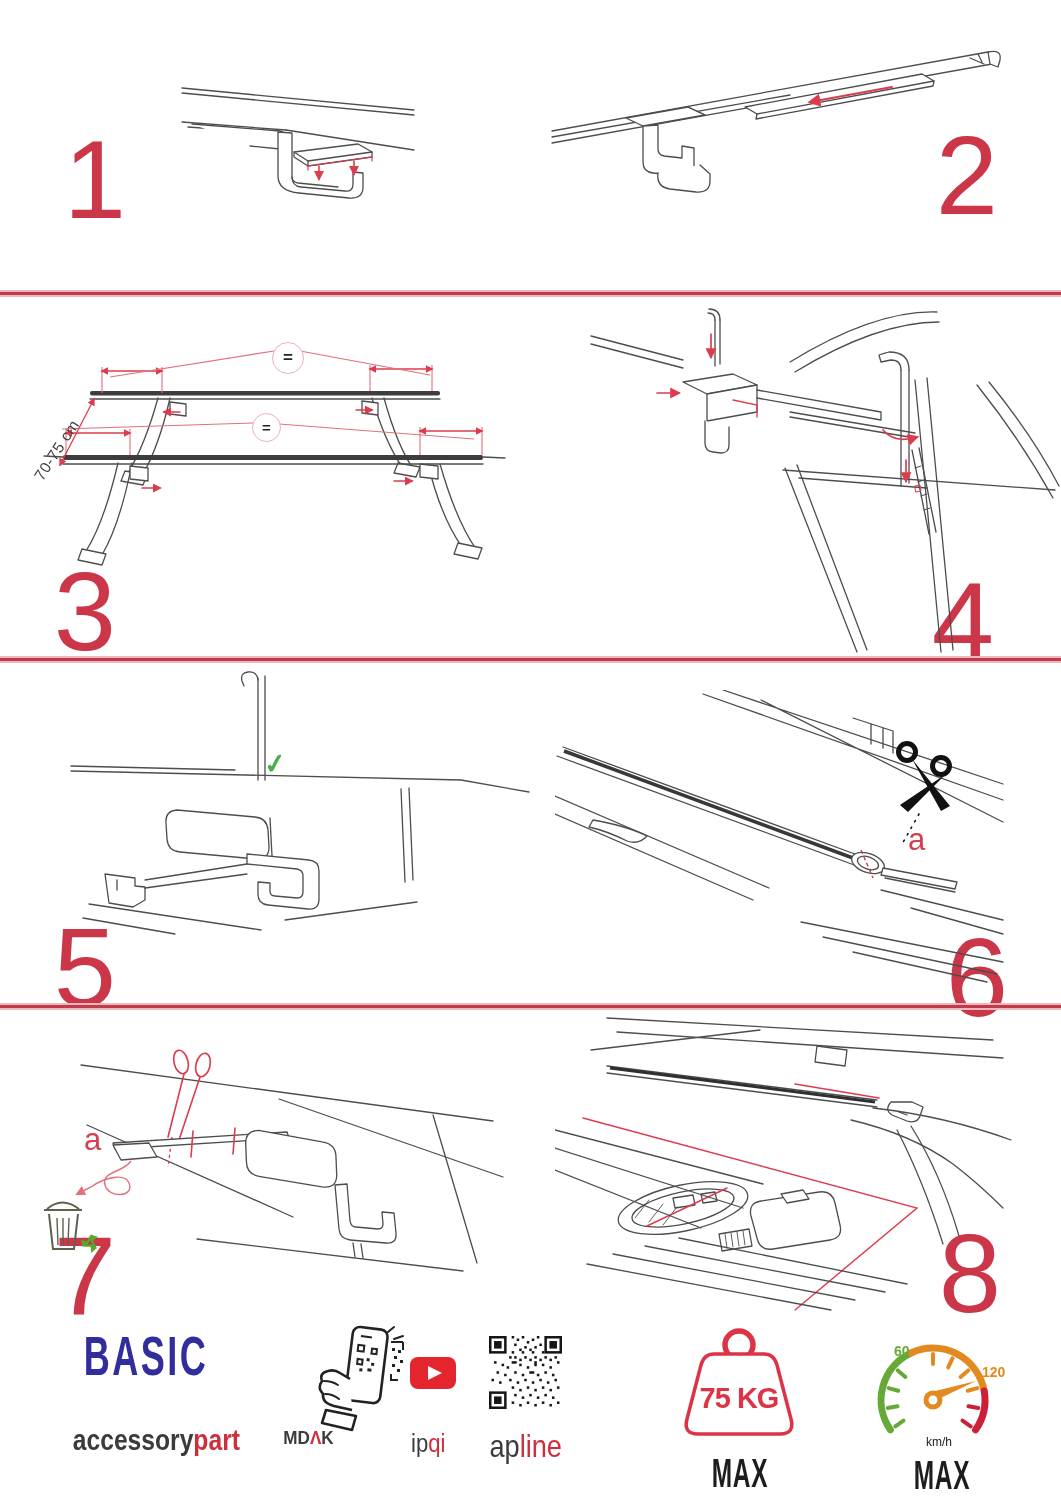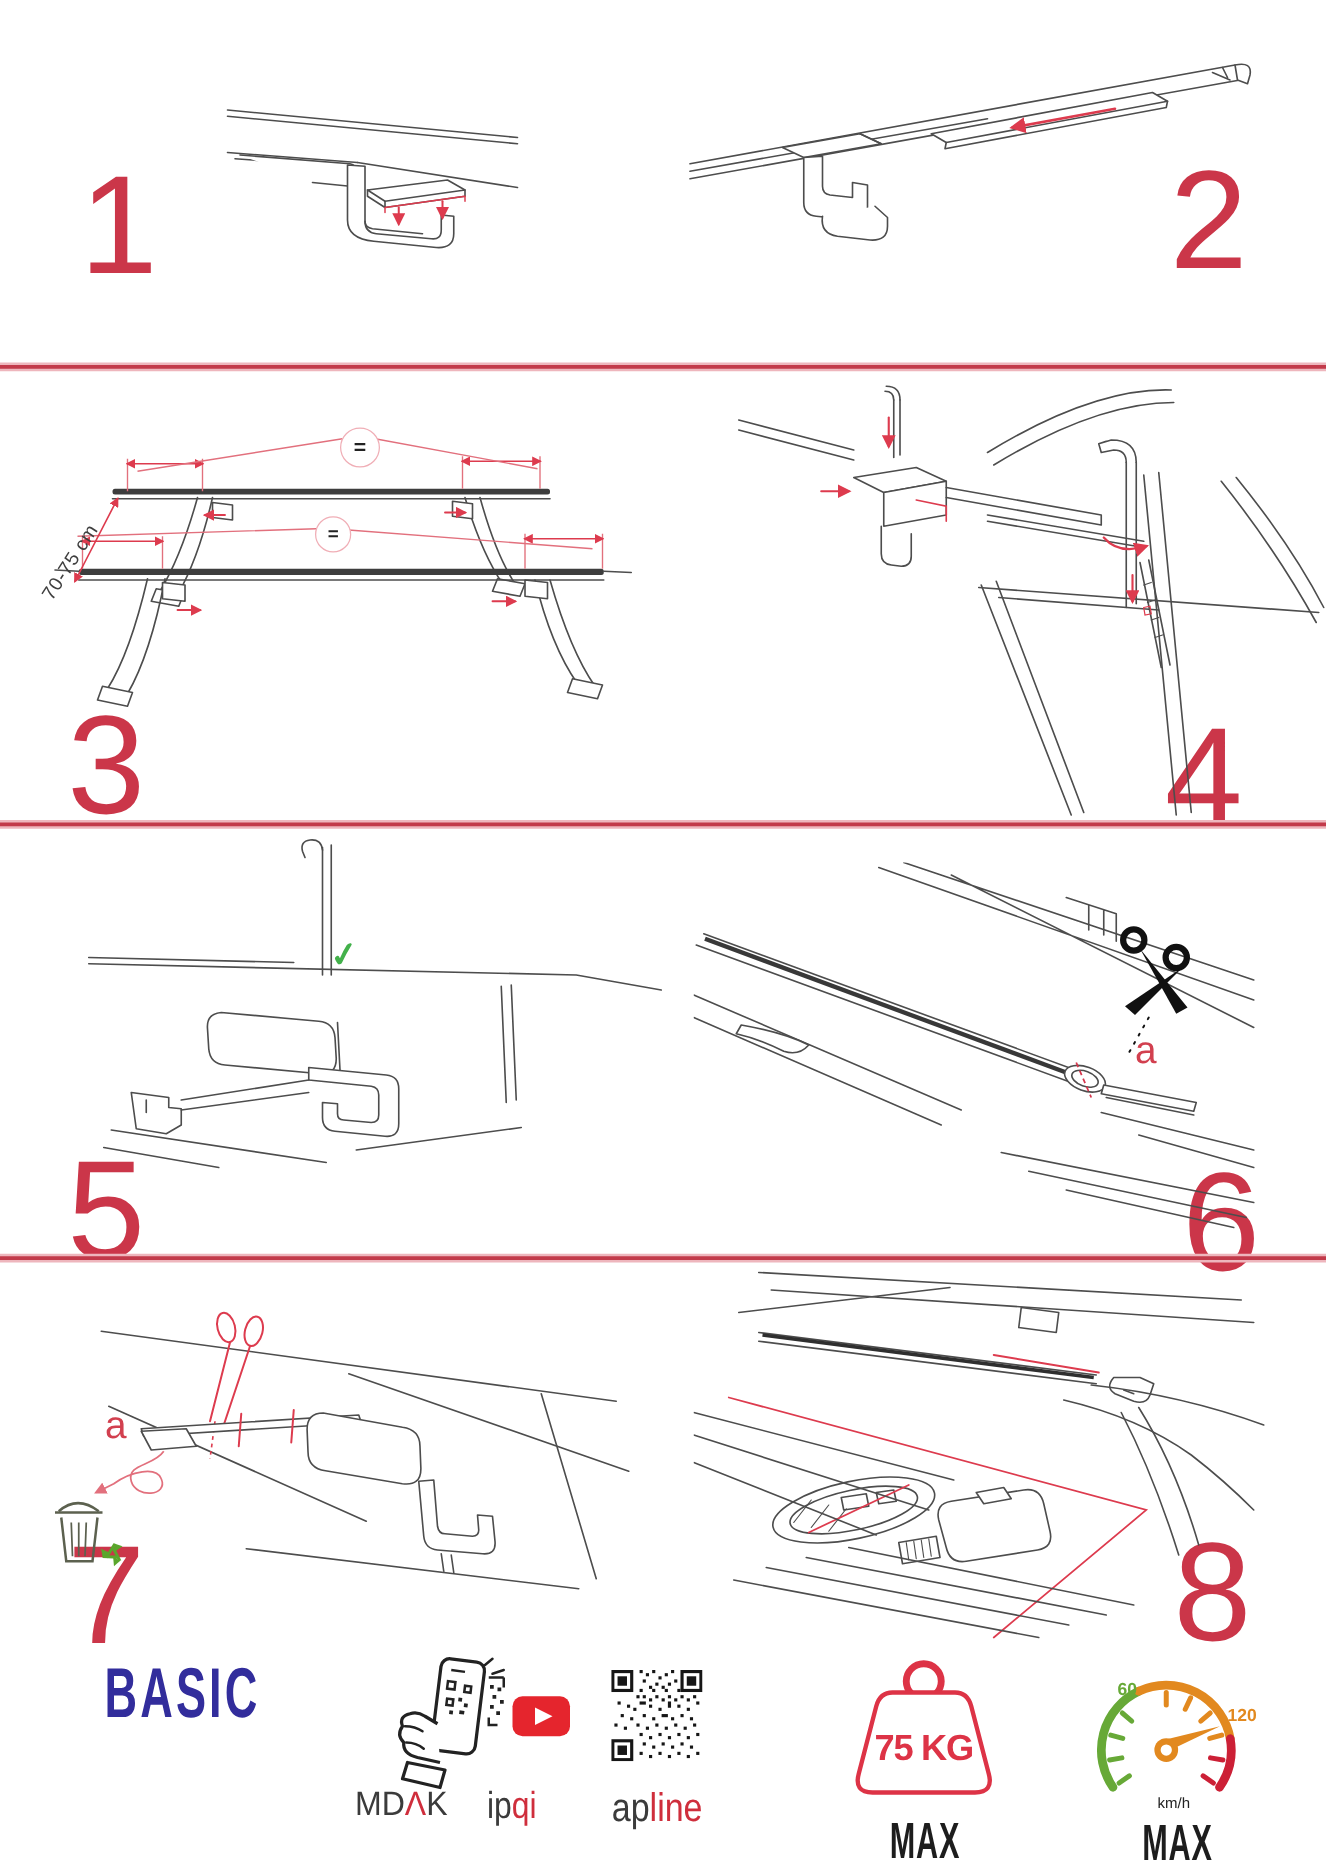--- a/index.html
+++ b/index.html
@@ -299,20 +299,23 @@
     <path class="lnf" d="M226,182 l22,-4 6,9 -22,4 z"></path>
     <path class="lnf" d="M164,222 l30,-5 3,17 -30,5 z"></path>
     <path class="ln" style="stroke-width:0.9" d="M170,222 l2,14 M176,221 l2,14 M182,220 l2,14 M188,219 l2,14"></path>
     <path class="ln" d="M0,118 L208,172 M0,136 L188,196 M0,158 L146,216"></path>
     <path class="ln" d="M32,252 L276,298 M58,242 L300,288 M90,234 L330,280 M124,226 L352,272"></path>
   </svg>
 
   <div class="abs ctr" style="left:70px;top:1338px;width:186px;height:62px;">
     <span class="basic-name">BASIC</span>
   </div>
+  <div class="abs ctr" style="left:58px;top:1424px;width:210px;font-size:29px;font-weight:700;">
+    <span class="brandline"><span class="fdark">accessory</span><span class="fred">part</span></span>
+  </div>
 
   <svg class="abs" style="left:312px;top:1324px;" width="95" height="108" viewBox="0 0 95 108">
     <rect x="37" y="4" width="35" height="74" rx="7" transform="rotate(7 54 41)" fill="#fff" stroke="#222" stroke-width="2.6"></rect>
     <line x1="49" y1="12" x2="60" y2="13.5" stroke="#222" stroke-width="2"></line>
     <g transform="rotate(7 54 41)" fill="#222">
       <rect x="43" y="21" width="8" height="8"></rect>
         <rect x="45" y="23" width="4" height="4" fill="#fff"></rect>
       <rect x="57" y="23" width="7" height="7"></rect>
         <rect x="59" y="25" width="3" height="3" fill="#fff"></rect>
       <rect x="44" y="35" width="7" height="7"></rect>
@@ -329,29 +332,29 @@
       <rect x="82" y="32" width="3" height="3"></rect>
         <rect x="88" y="36" width="3" height="3"></rect>
       <rect x="80" y="40" width="3" height="3"></rect>
         <rect x="85" y="45" width="3" height="3"></rect>
     </g>
     <path d="M76,8 l6,-5 M82,15 l9,-3" stroke="#222" stroke-width="2" stroke-linecap="round"></path>
     <path d="M40,86 L22,82 Q10,79 11,70 Q5,64 10,57 Q7,49 16,47 Q22,45 28,49 L38,55" fill="#fff" stroke="#222" stroke-width="2.6" stroke-linejoin="round"></path>
     <path d="M12,57 q8,0 14,4 M13,70 q8,0 14,5" stroke="#222" stroke-width="2" fill="none" stroke-linecap="round"></path>
     <path d="M14,86 L44,92 L40,106 L10,99 Z" fill="#fff" stroke="#222" stroke-width="2.6" stroke-linejoin="round"></path>
   </svg>
-  <div class="abs ctr" style="left:282px;top:1428px;width:100px;font-size:27px;font-weight:400;">
+  <div class="abs ctr" style="left:282px;top:1428px;width:100px;font-size:18px;font-weight:700;">
     <span class="brandline" style="transform:scaleX(0.95);"><span class="fdark">MD</span><span class="fred">Λ</span><span class="fdark">K</span></span>
   </div>
 
   <svg class="abs" style="left:409px;top:1356px;" width="48" height="34" viewBox="0 0 48 34">
     <rect x="1" y="1" width="46" height="32" rx="8" fill="#e5252d"></rect>
     <path d="M19,10 L33,17 L19,24 Z" fill="#fff"></path>
   </svg>
-  <div class="abs ctr" style="left:386px;top:1428px;width:58px;font-size:30px;">
+  <div class="abs ctr" style="left:408px;top:1428px;width:58px;font-size:26px;">
     <span class="brandline"><span class="fdark">ip</span><span class="fred">qi</span></span>
   </div>
 
   <svg class="abs" style="left:489px;top:1336px;" width="73" height="73" viewBox="0 0 29 29">
     <g fill="#161616">
       <rect x="0" y="0" width="7" height="7"></rect>
         <rect x="1" y="1" width="5" height="5" fill="#fff"></rect>
         <rect x="2" y="2" width="3" height="3"></rect>
       <rect x="22" y="0" width="7" height="7"></rect>
         <rect x="23" y="1" width="5" height="5" fill="#fff"></rect>

